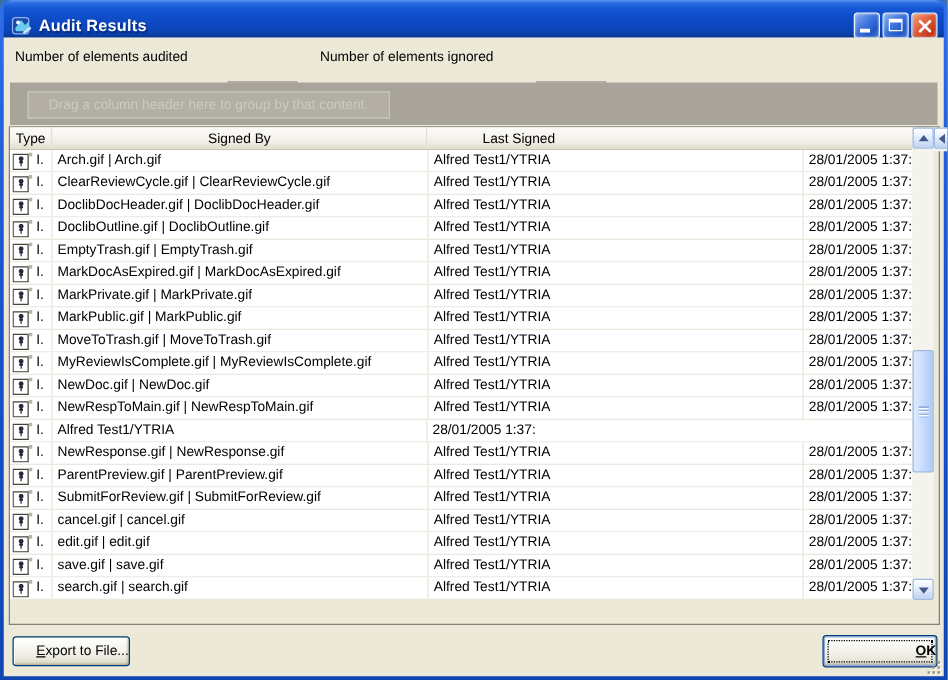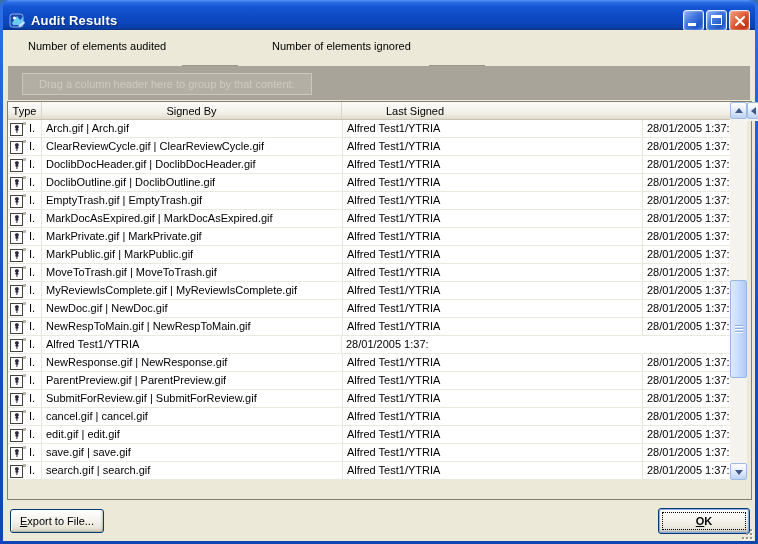--- a/index.html
+++ b/index.html
@@ -25,21 +25,21 @@
     width:21px;height:21px;border:1px solid #E8F0FC;border-radius:3px;position:relative;
     background:linear-gradient(135deg,#8CB0F2 0%,#3E74DC 45%,#2057C4 75%,#3E74DC 100%);
     box-shadow:inset 0 0 2px rgba(255,255,255,.7);cursor:default;
   }
   .tb-btn.close{background:linear-gradient(135deg,#F2A083 0%,#E0603C 45%,#C23414 80%,#D8542F 100%);}
   .glyph-min{position:absolute;left:4px;bottom:4px;width:8px;height:3px;background:#fff;}
   .glyph-max{position:absolute;left:4px;top:4px;width:11px;height:10px;border:1px solid #fff;border-top:3px solid #fff;}
   .tb-btn svg{position:absolute;left:4px;top:4px;}
   
   .client{position:relative;height:511px;background:#ECE9D8;font-size:11px;color:#000;}
-  .lbl{position:absolute;white-space:nowrap;margin-left:16px;}
+  .lbl{position:absolute;white-space:nowrap;}
   .lbl-audited{left:9px;top:10px;}
   .lbl-ignored{left:253px;top:10px;}
   .count-field{
     position:absolute;top:6px;width:56px;height:17px;border:1px solid #9A978A;
     text-align:center;line-height:15px;background:#ECE9D8;margin-top:29px;
   }
   .field-audited{left:179px;}
   .field-ignored{left:426px;}
   
   .group-band{position:absolute;left:5px;top:36px;width:742px;height:34px;background:#A8A499;}
@@ -97,21 +97,21 @@
   }
   .hthumb::after{content:'';position:absolute;top:4px;left:224px;width:17px;height:8px;
     background:repeating-linear-gradient(90deg,#8FAEDF 0 1px,rgba(255,255,255,.9) 1px 2px,transparent 2px 3px);}
   .sb-corner{flex:1;background:#ECE9D8;}
   
   .btn{
     position:absolute;font-size:11px;color:#000;text-align:center;
     border:1px solid #003C74;border-radius:3px;
     background:linear-gradient(180deg,#FFFFFF 0%,#F5F4EE 45%,#EDEBE0 70%,#DCD8C6 100%);
     box-shadow:inset 1px 1px 0 #fff, inset -1px -1px 2px rgba(120,115,95,.45);
-    display:flex;align-items:center;justify-content:center;cursor:default;
+    display:flex;align-items:center;justify-content:flex-end;cursor:default;
   }
   .btn .mn{text-decoration:underline;}
   .btn-export{left:7px;top:479px;width:94px;height:24px;}
   .btn-ok{left:655px;top:478px;width:92px;height:26px;font-weight:bold;
     box-shadow:inset 0 0 0 1px #8BA8E0, inset 1px 1px 0 #fff, inset -1px -2px 2px rgba(100,110,150,.4);}
   .btn-ok::after{content:'';position:absolute;left:3px;right:3px;top:3px;bottom:3px;border:1px dotted #000;}
   
   .grip{position:absolute;right:3px;bottom:2px;width:13px;height:13px;}
   .grip i{position:absolute;width:2px;height:2px;background:#9B9785;box-shadow:1px 1px 0 #FDFCF8;}
   .g1{right:0;bottom:0;} .g2{right:4px;bottom:0;} .g3{right:8px;bottom:0;}

